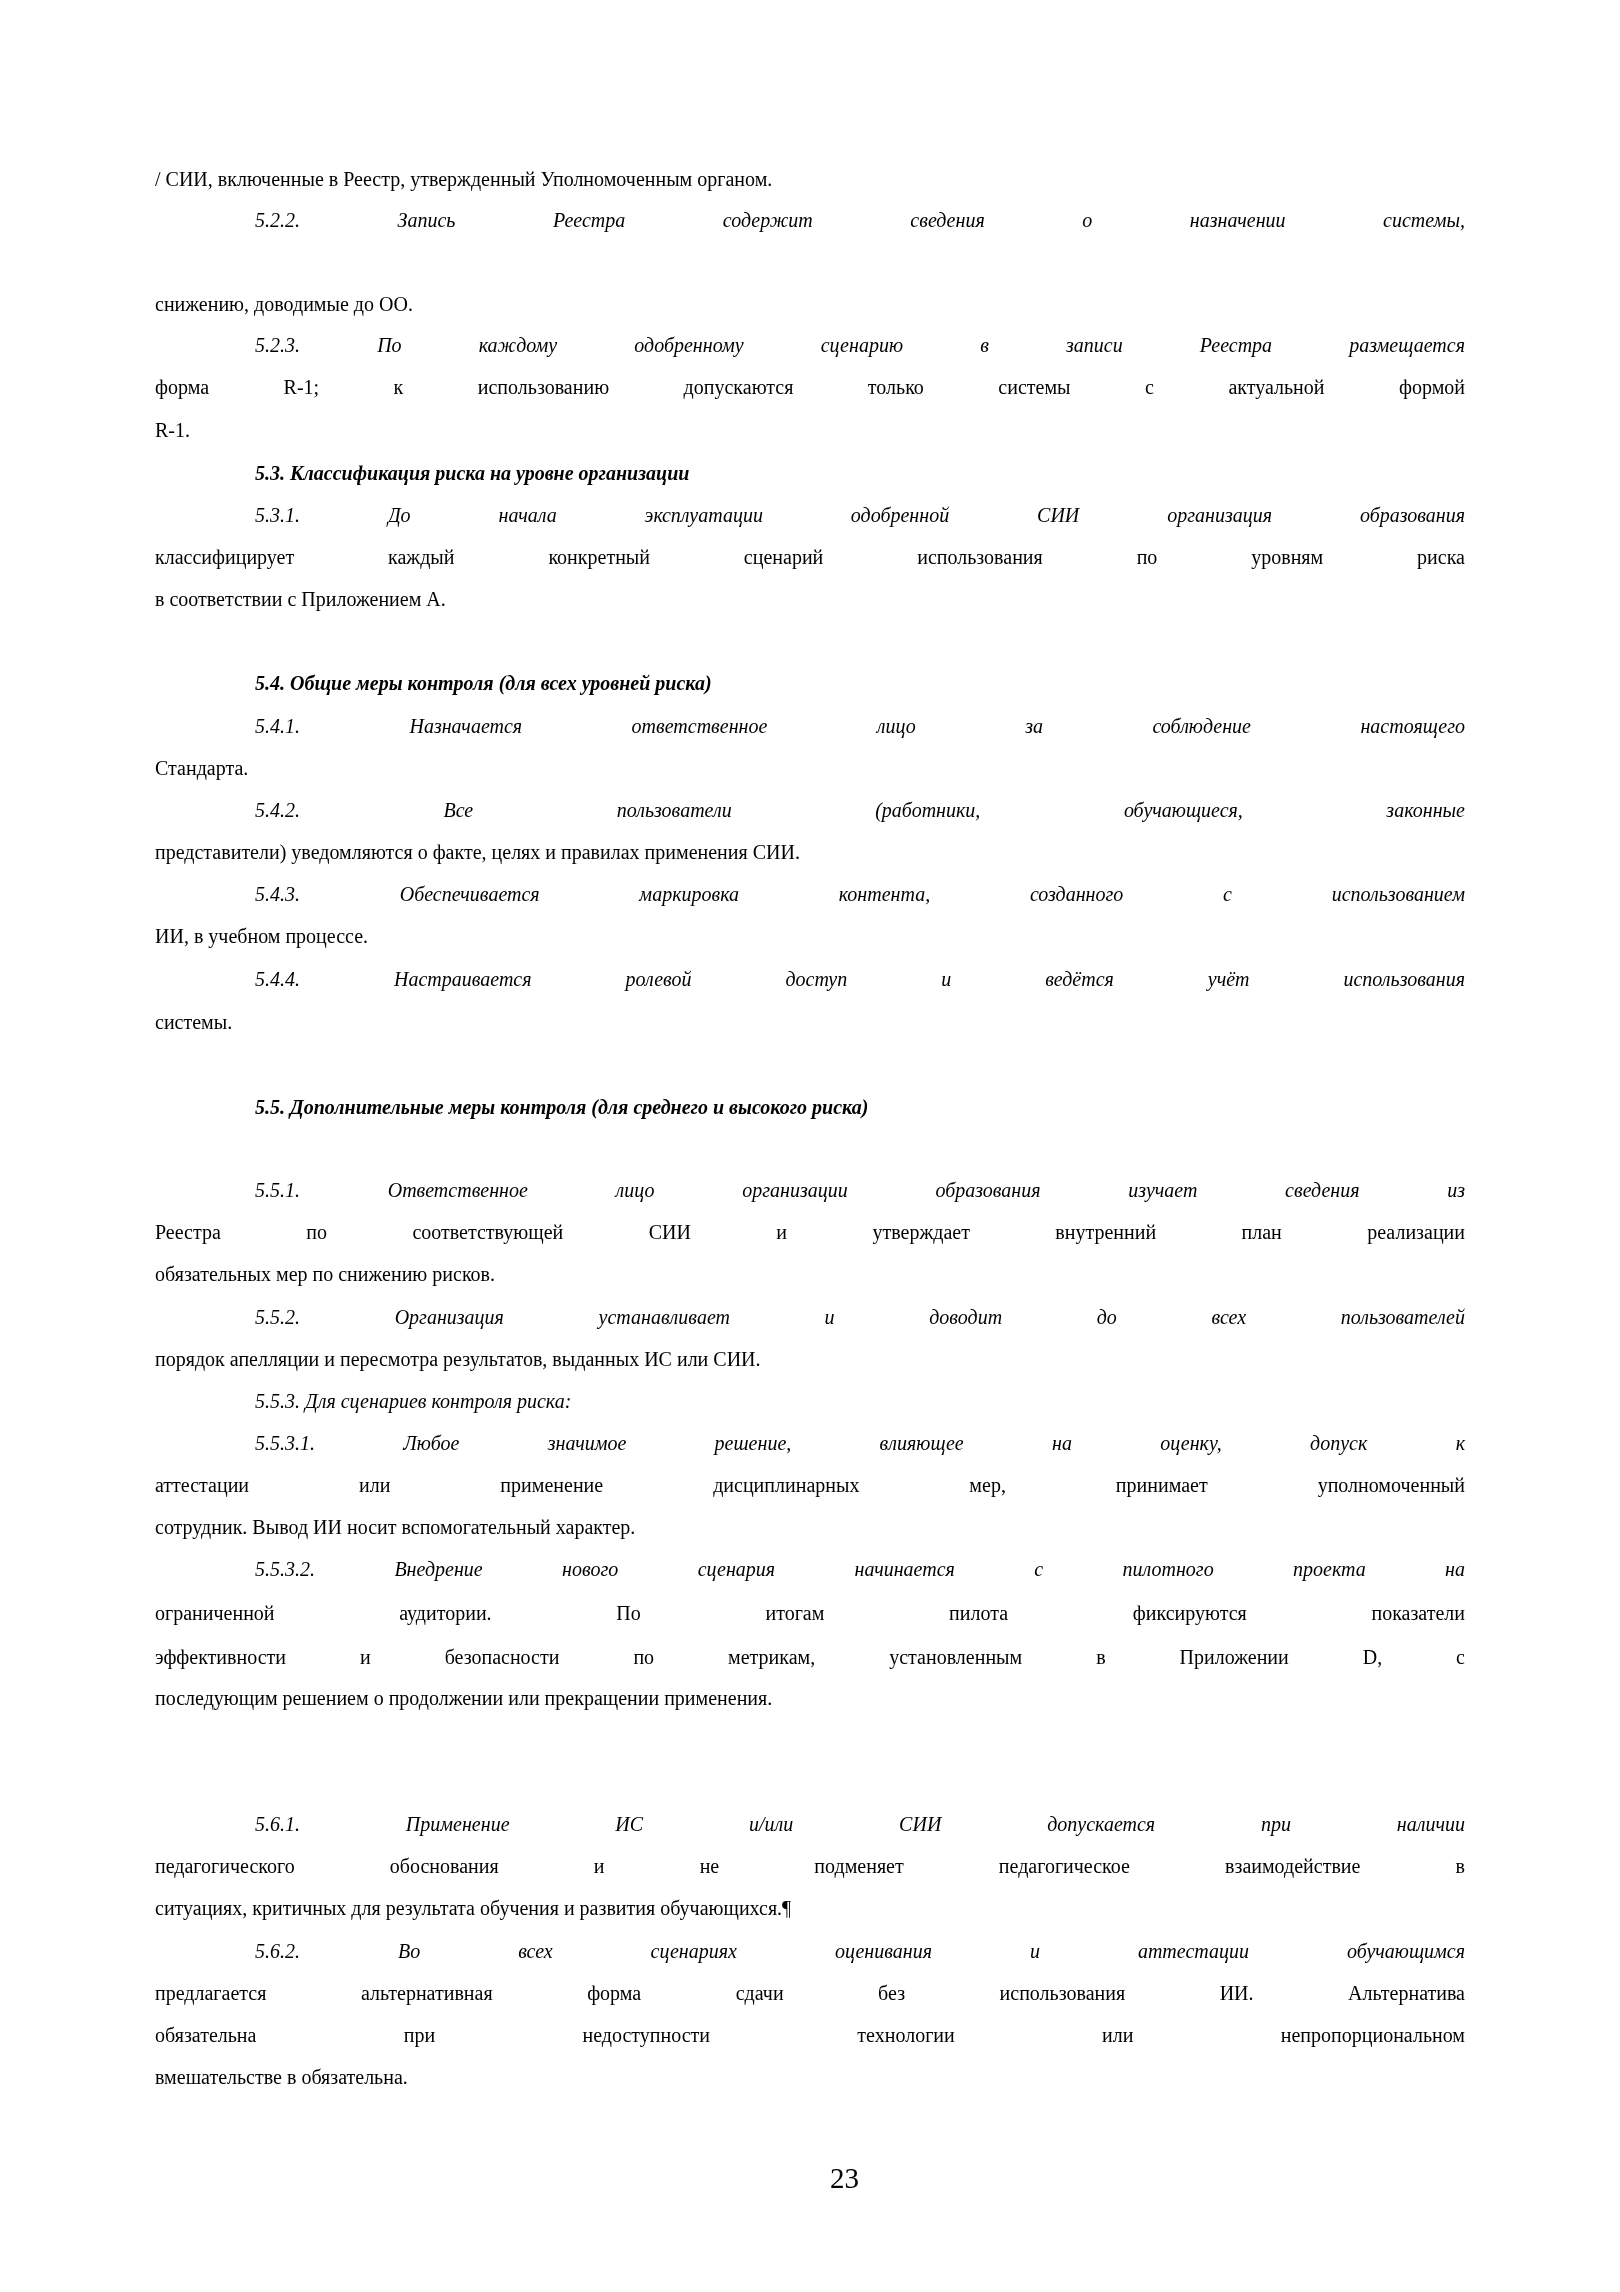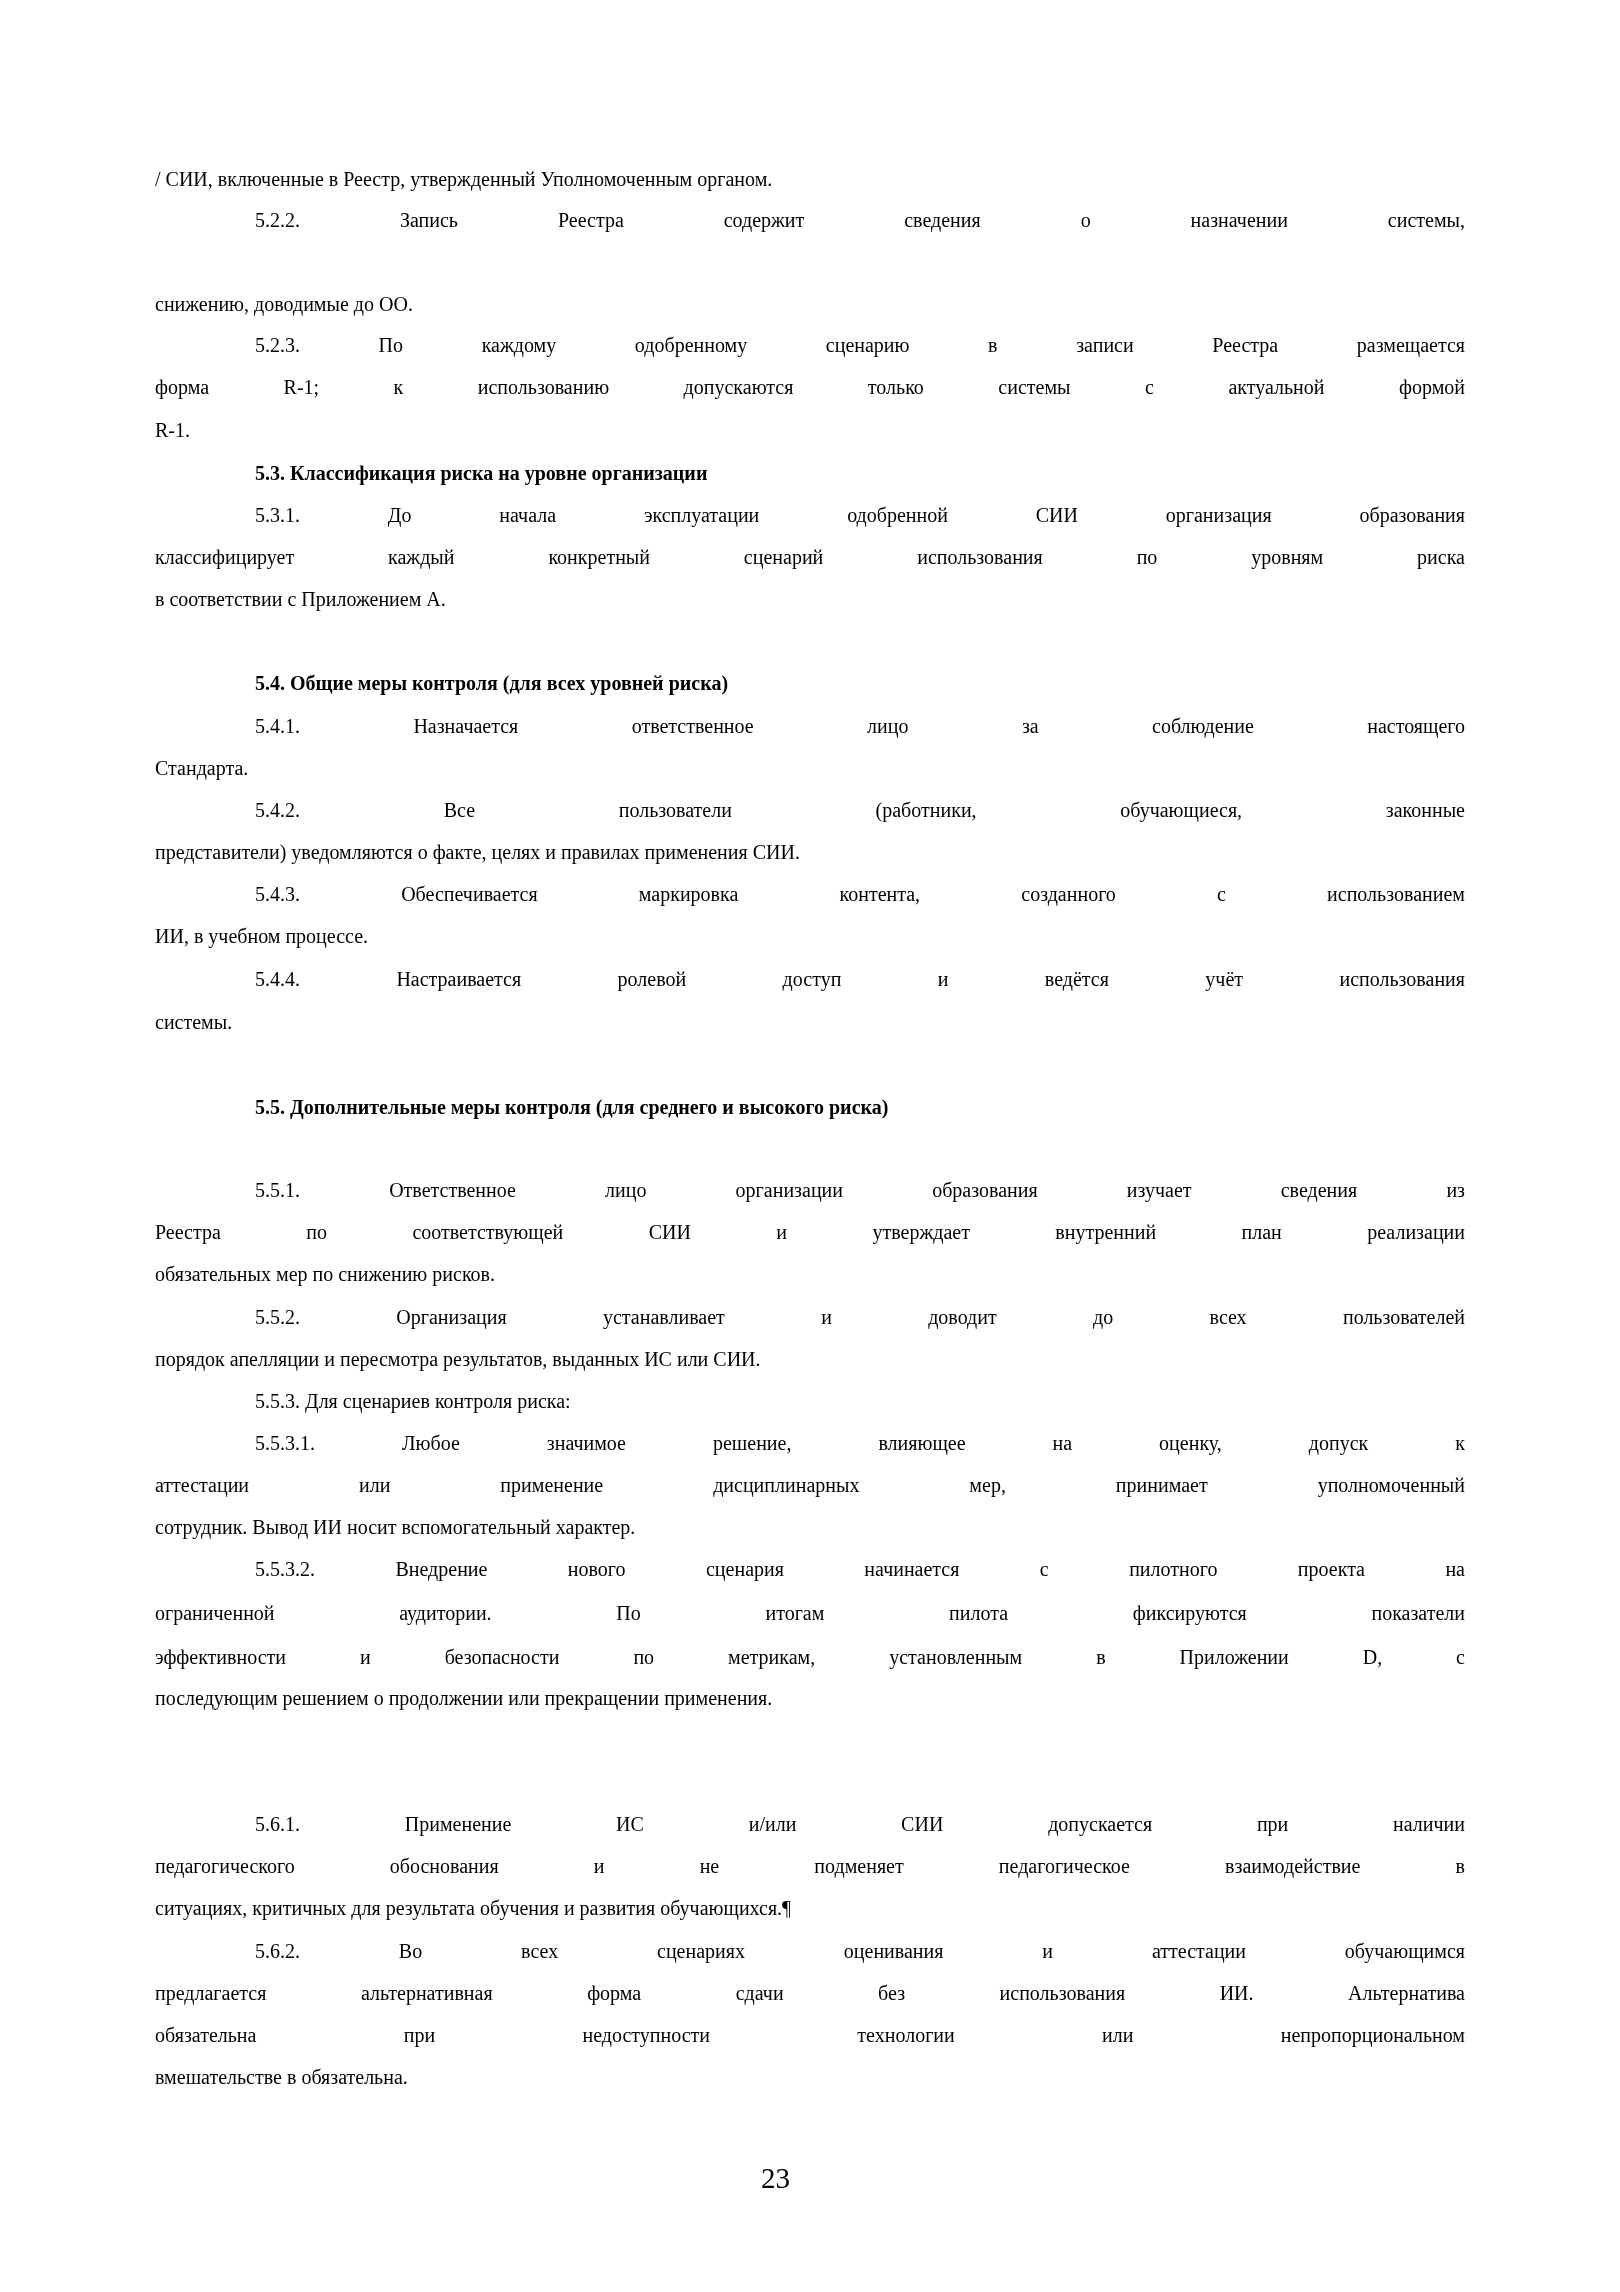--- a/index.html
+++ b/index.html
@@ -11,25 +11,25 @@
     width: 1310px;
     height: 29px;
     line-height: 29px;
     font-family: "Liberation Serif", "DejaVu Serif", serif;
     font-size: 20px;
     color: #000;
     white-space: nowrap;
     overflow: visible;
   }
   .ln.just { text-align: justify; text-align-last: justify; white-space: normal; }
-  .ln.ind { left: 255px; width: 1210px; }
+  .ln.ind { left: 255px; width: 1210px; font-style: italic; }
   .ln.bold { font-weight: bold; }
   .pagenum {
     position: absolute;
-    left: 761px; width: 98px; text-align: left;
+    left: 761px; width: 98px; text-align: right;
     top: 2164px; height: 29px; line-height: 29px;
     font-family: "Liberation Serif", "DejaVu Serif", serif;
     font-size: 29px; color: #000;
   }
 </style>
 </head>
 <body>
 
 <div class="page">
   <div class="ln" style="top:165px">/ СИИ, включенные в Реестр, утвержденный Уполномоченным органом.</div>

